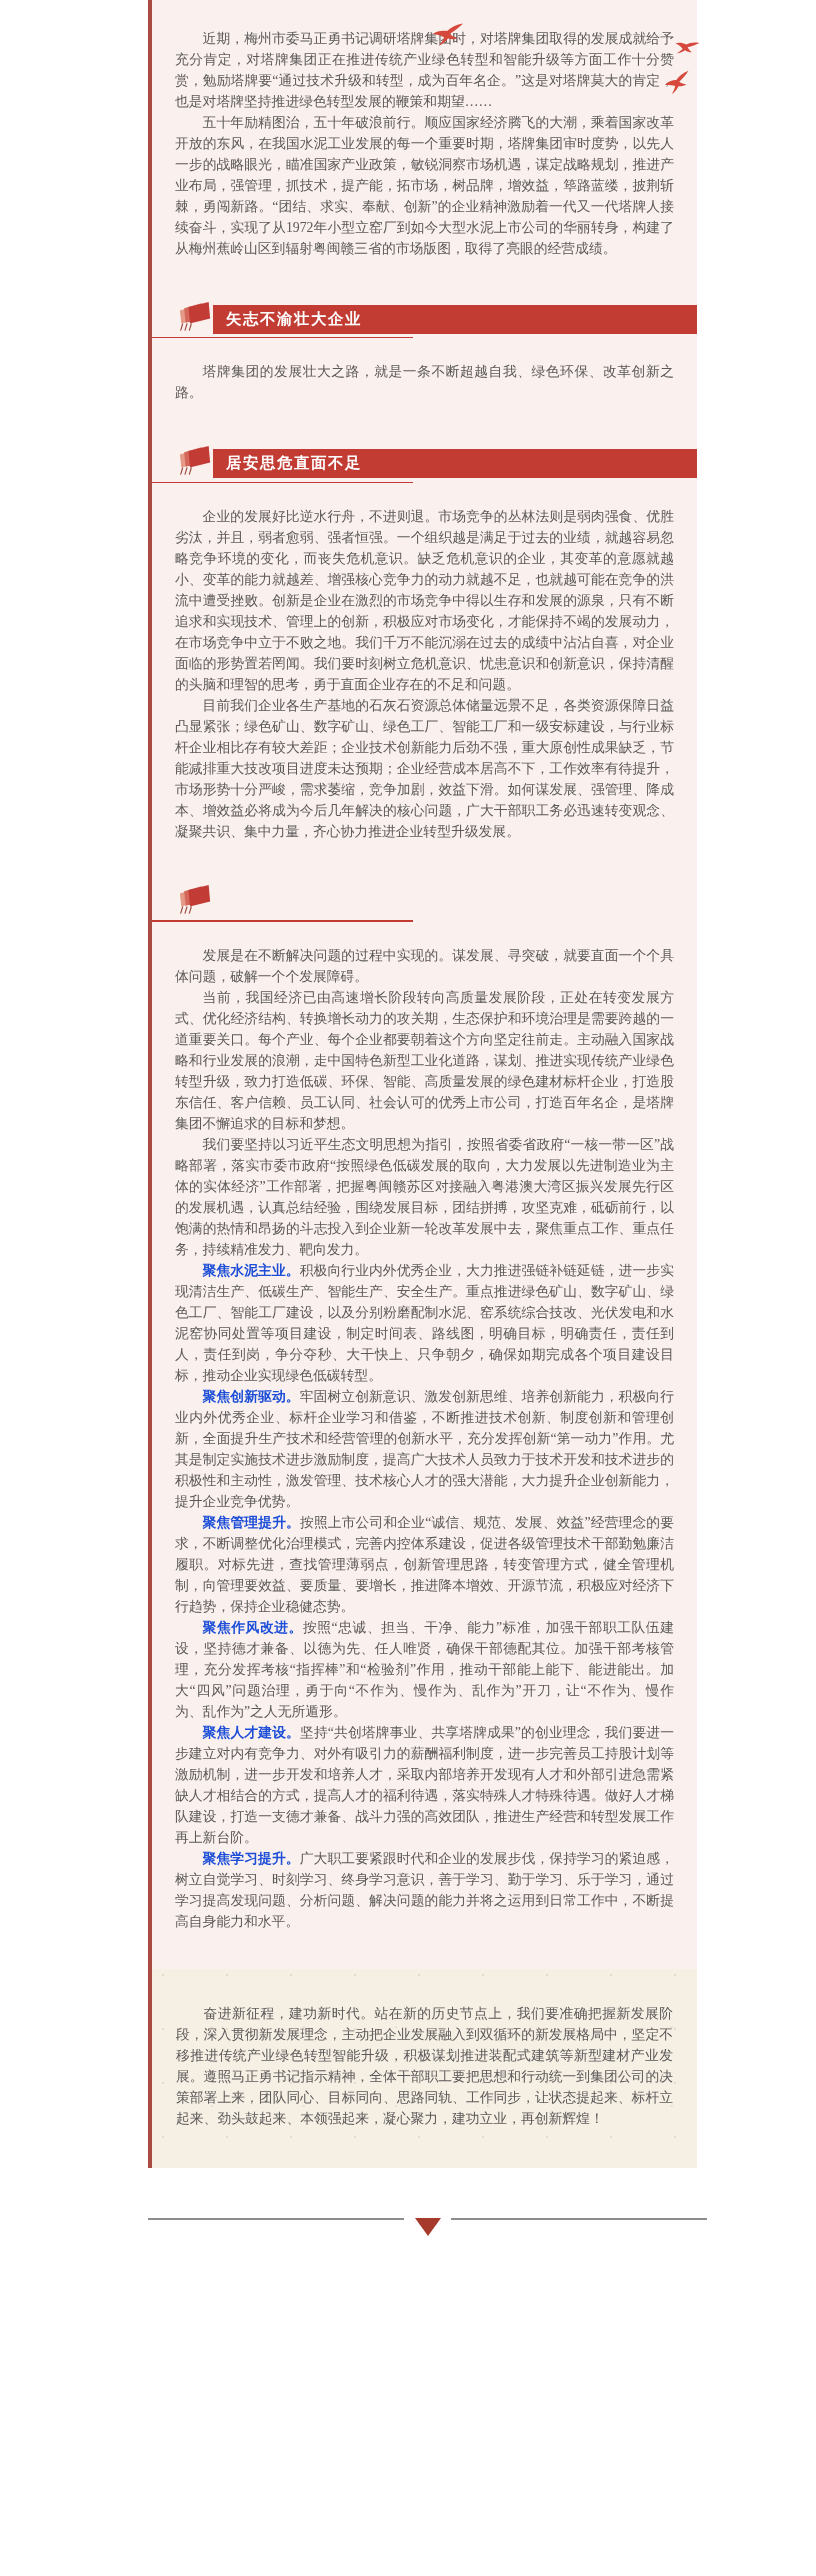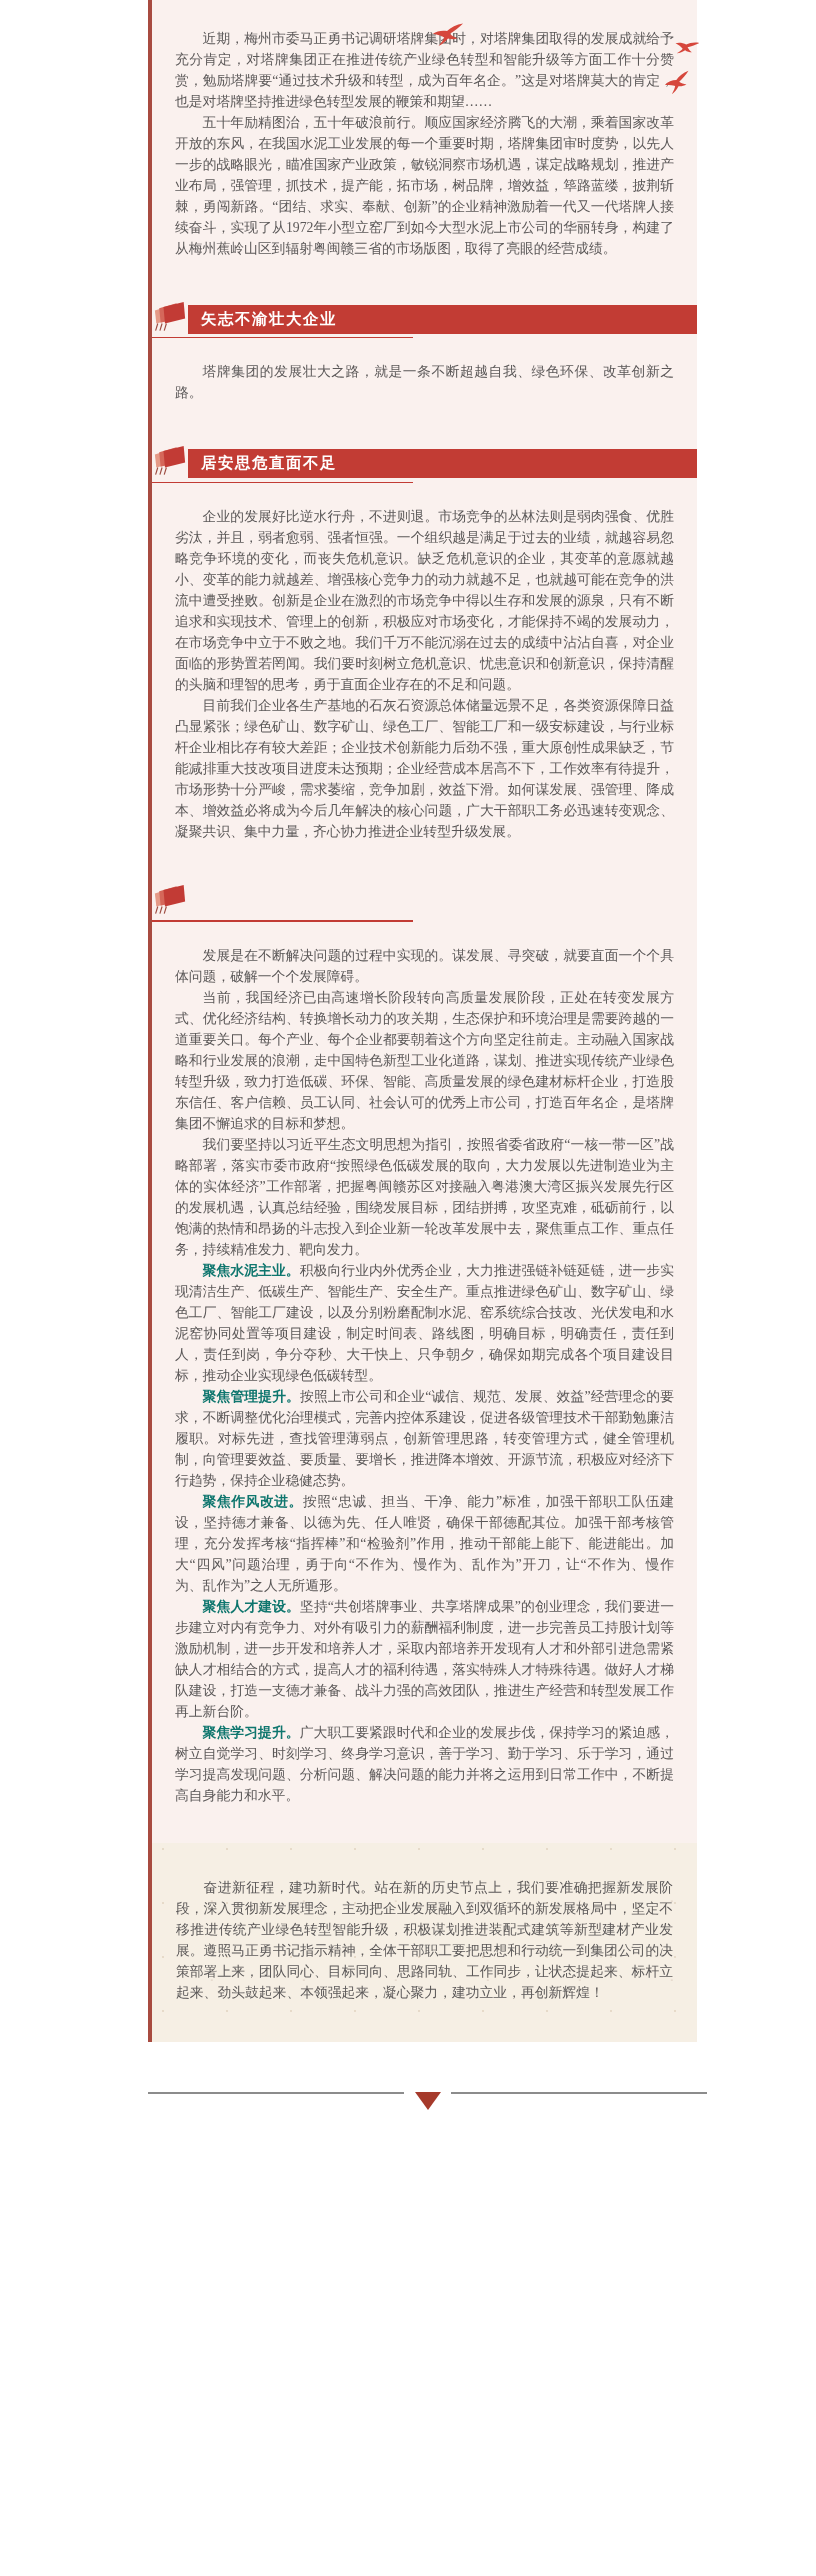--- a/index.html
+++ b/index.html
@@ -1,20 +1,20 @@
 <!DOCTYPE html>
 <html style="font-size:13px"><head>
 <meta charset="utf-8">
 <style>
   html,body{margin:0;padding:0;background:#ffffff;}
   .page{width:816px;position:relative;font-family:"Liberation Serif","DejaVu Serif",serif;}
   .content{position:relative;margin-left:148px;width:545px;background:#faf1ee;border-left:4px solid #a84b40;padding-top:27.6px;}
   .para{margin:0 23px;font-size:13.8px;line-height:21px;color:#5b5858;text-align:justify;text-indent:2em;}
-  .lead{color:#0f766e;font-weight:bold;}
-  .sec-header{display:flex;align-items:flex-end;margin-top:44px;height:31px;}
+  .lead{color:#1d4ed8;font-weight:bold;}
+  .sec-header{display:flex;align-items:flex-end;margin-top:44px;height:31px;margin-left:25px;}
   .flag-wrap{flex:0 0 36px;width:36px;height:34px;}
   .sec-bar{flex:1;background:#c23c34;height:29px;display:flex;align-items:center;}
   .sec-title{color:#ffffff;font-family:"Liberation Sans","DejaVu Sans",sans-serif;font-weight:bold;font-size:15.4px;letter-spacing:1.6px;padding-left:13px;white-space:nowrap;}
   .sec-underline{width:261px;height:1.6px;background:#c23c34;margin:3.2px 0 23px 0;}
   .closing-box{margin-top:37px;background-color:#f6efe4;
     background-image:radial-gradient(circle,#dccec1 0.8px,transparent 1.1px),radial-gradient(circle,#e6dac9 0.8px,transparent 1.1px);
     background-size:92px 79px,64px 54px;background-position:13.8px 18.6px,43px 33px;
     padding:34px 24px 39px 24px;}
   .closing-box .para{margin:0;}
   .divider{margin:50px 0 0 148px;width:559px;display:flex;align-items:flex-start;}
@@ -95,20 +95,21 @@
             <line x1="14" y1="30" x2="11" y2="40" stroke="#9c4a3f" stroke-width="1.6"></line>
             <line x1="20" y1="30" x2="17" y2="40" stroke="#9c4a3f" stroke-width="1.6"></line>
           </svg>
         </span>
       </div>
       <div class="sec-underline"></div>
       <p class="para"><span class="lead"></span><span>发展是在不断解决问题的过程中实现的。谋发展、寻突破，就要直面一个个具体问题，破解一个个发展障碍。</span></p>
       <p class="para"><span class="lead"></span><span>当前，我国经济已由高速增长阶段转向高质量发展阶段，正处在转变发展方式、优化经济结构、转换增长动力的攻关期，生态保护和环境治理是需要跨越的一道重要关口。每个产业、每个企业都要朝着这个方向坚定往前走。主动融入国家战略和行业发展的浪潮，走中国特色新型工业化道路，谋划、推进实现传统产业绿色转型升级，致力打造低碳、环保、智能、高质量发展的绿色建材标杆企业，打造股东信任、客户信赖、员工认同、社会认可的优秀上市公司，打造百年名企，是塔牌集团不懈追求的目标和梦想。</span></p>
       <p class="para"><span class="lead"></span><span>我们要坚持以习近平生态文明思想为指引，按照省委省政府“一核一带一区”战略部署，落实市委市政府“按照绿色低碳发展的取向，大力发展以先进制造业为主体的实体经济”工作部署，把握粤闽赣苏区对接融入粤港澳大湾区振兴发展先行区的发展机遇，认真总结经验，围绕发展目标，团结拼搏，攻坚克难，砥砺前行，以饱满的热情和昂扬的斗志投入到企业新一轮改革发展中去，聚焦重点工作、重点任务，持续精准发力、靶向发力。</span></p>
       <p class="para"><span class="lead">聚焦水泥主业。</span><span>积极向行业内外优秀企业，大力推进强链补链延链，进一步实现清洁生产、低碳生产、智能生产、安全生产。重点推进绿色矿山、数字矿山、绿色工厂、智能工厂建设，以及分别粉磨配制水泥、窑系统综合技改、光伏发电和水泥窑协同处置等项目建设，制定时间表、路线图，明确目标，明确责任，责任到人，责任到岗，争分夺秒、大干快上、只争朝夕，确保如期完成各个项目建设目标，推动企业实现绿色低碳转型。</span></p>
+      <p class="para"><span class="lead">聚焦创新驱动。</span><span>牢固树立创新意识、激发创新思维、培养创新能力，积极向行业内外优秀企业、标杆企业学习和借鉴，不断推进技术创新、制度创新和管理创新，全面提升生产技术和经营管理的创新水平，充分发挥创新“第一动力”作用。尤其是制定实施技术进步激励制度，提高广大技术人员致力于技术开发和技术进步的积极性和主动性，激发管理、技术核心人才的强大潜能，大力提升企业创新能力，提升企业竞争优势。</span></p>
       <p class="para"><span class="lead">聚焦管理提升。</span><span>按照上市公司和企业“诚信、规范、发展、效益”经营理念的要求，不断调整优化治理模式，完善内控体系建设，促进各级管理技术干部勤勉廉洁履职。对标先进，查找管理薄弱点，创新管理思路，转变管理方式，健全管理机制，向管理要效益、要质量、要增长，推进降本增效、开源节流，积极应对经济下行趋势，保持企业稳健态势。</span></p>
       <p class="para"><span class="lead">聚焦作风改进。</span><span>按照“忠诚、担当、干净、能力”标准，加强干部职工队伍建设，坚持德才兼备、以德为先、任人唯贤，确保干部德配其位。加强干部考核管理，充分发挥考核“指挥棒”和“检验剂”作用，推动干部能上能下、能进能出。加大“四风”问题治理，勇于向“不作为、慢作为、乱作为”开刀，让“不作为、慢作为、乱作为”之人无所遁形。</span></p>
       <p class="para"><span class="lead">聚焦人才建设。</span><span>坚持“共创塔牌事业、共享塔牌成果”的创业理念，我们要进一步建立对内有竞争力、对外有吸引力的薪酬福利制度，进一步完善员工持股计划等激励机制，进一步开发和培养人才，采取内部培养开发现有人才和外部引进急需紧缺人才相结合的方式，提高人才的福利待遇，落实特殊人才特殊待遇。做好人才梯队建设，打造一支德才兼备、战斗力强的高效团队，推进生产经营和转型发展工作再上新台阶。</span></p>
       <p class="para"><span class="lead">聚焦学习提升。</span><span>广大职工要紧跟时代和企业的发展步伐，保持学习的紧迫感，树立自觉学习、时刻学习、终身学习意识，善于学习、勤于学习、乐于学习，通过学习提高发现问题、分析问题、解决问题的能力并将之运用到日常工作中，不断提高自身能力和水平。</span></p>
     </div>
 
     <div class="closing-box">
       <p class="para">奋进新征程，建功新时代。站在新的历史节点上，我们要准确把握新发展阶段，深入贯彻新发展理念，主动把企业发展融入到双循环的新发展格局中，坚定不移推进传统产业绿色转型智能升级，积极谋划推进装配式建筑等新型建材产业发展。遵照马正勇书记指示精神，全体干部职工要把思想和行动统一到集团公司的决策部署上来，团队同心、目标同向、思路同轨、工作同步，让状态提起来、标杆立起来、劲头鼓起来、本领强起来，凝心聚力，建功立业，再创新辉煌！</p>
     </div>
   </div>

